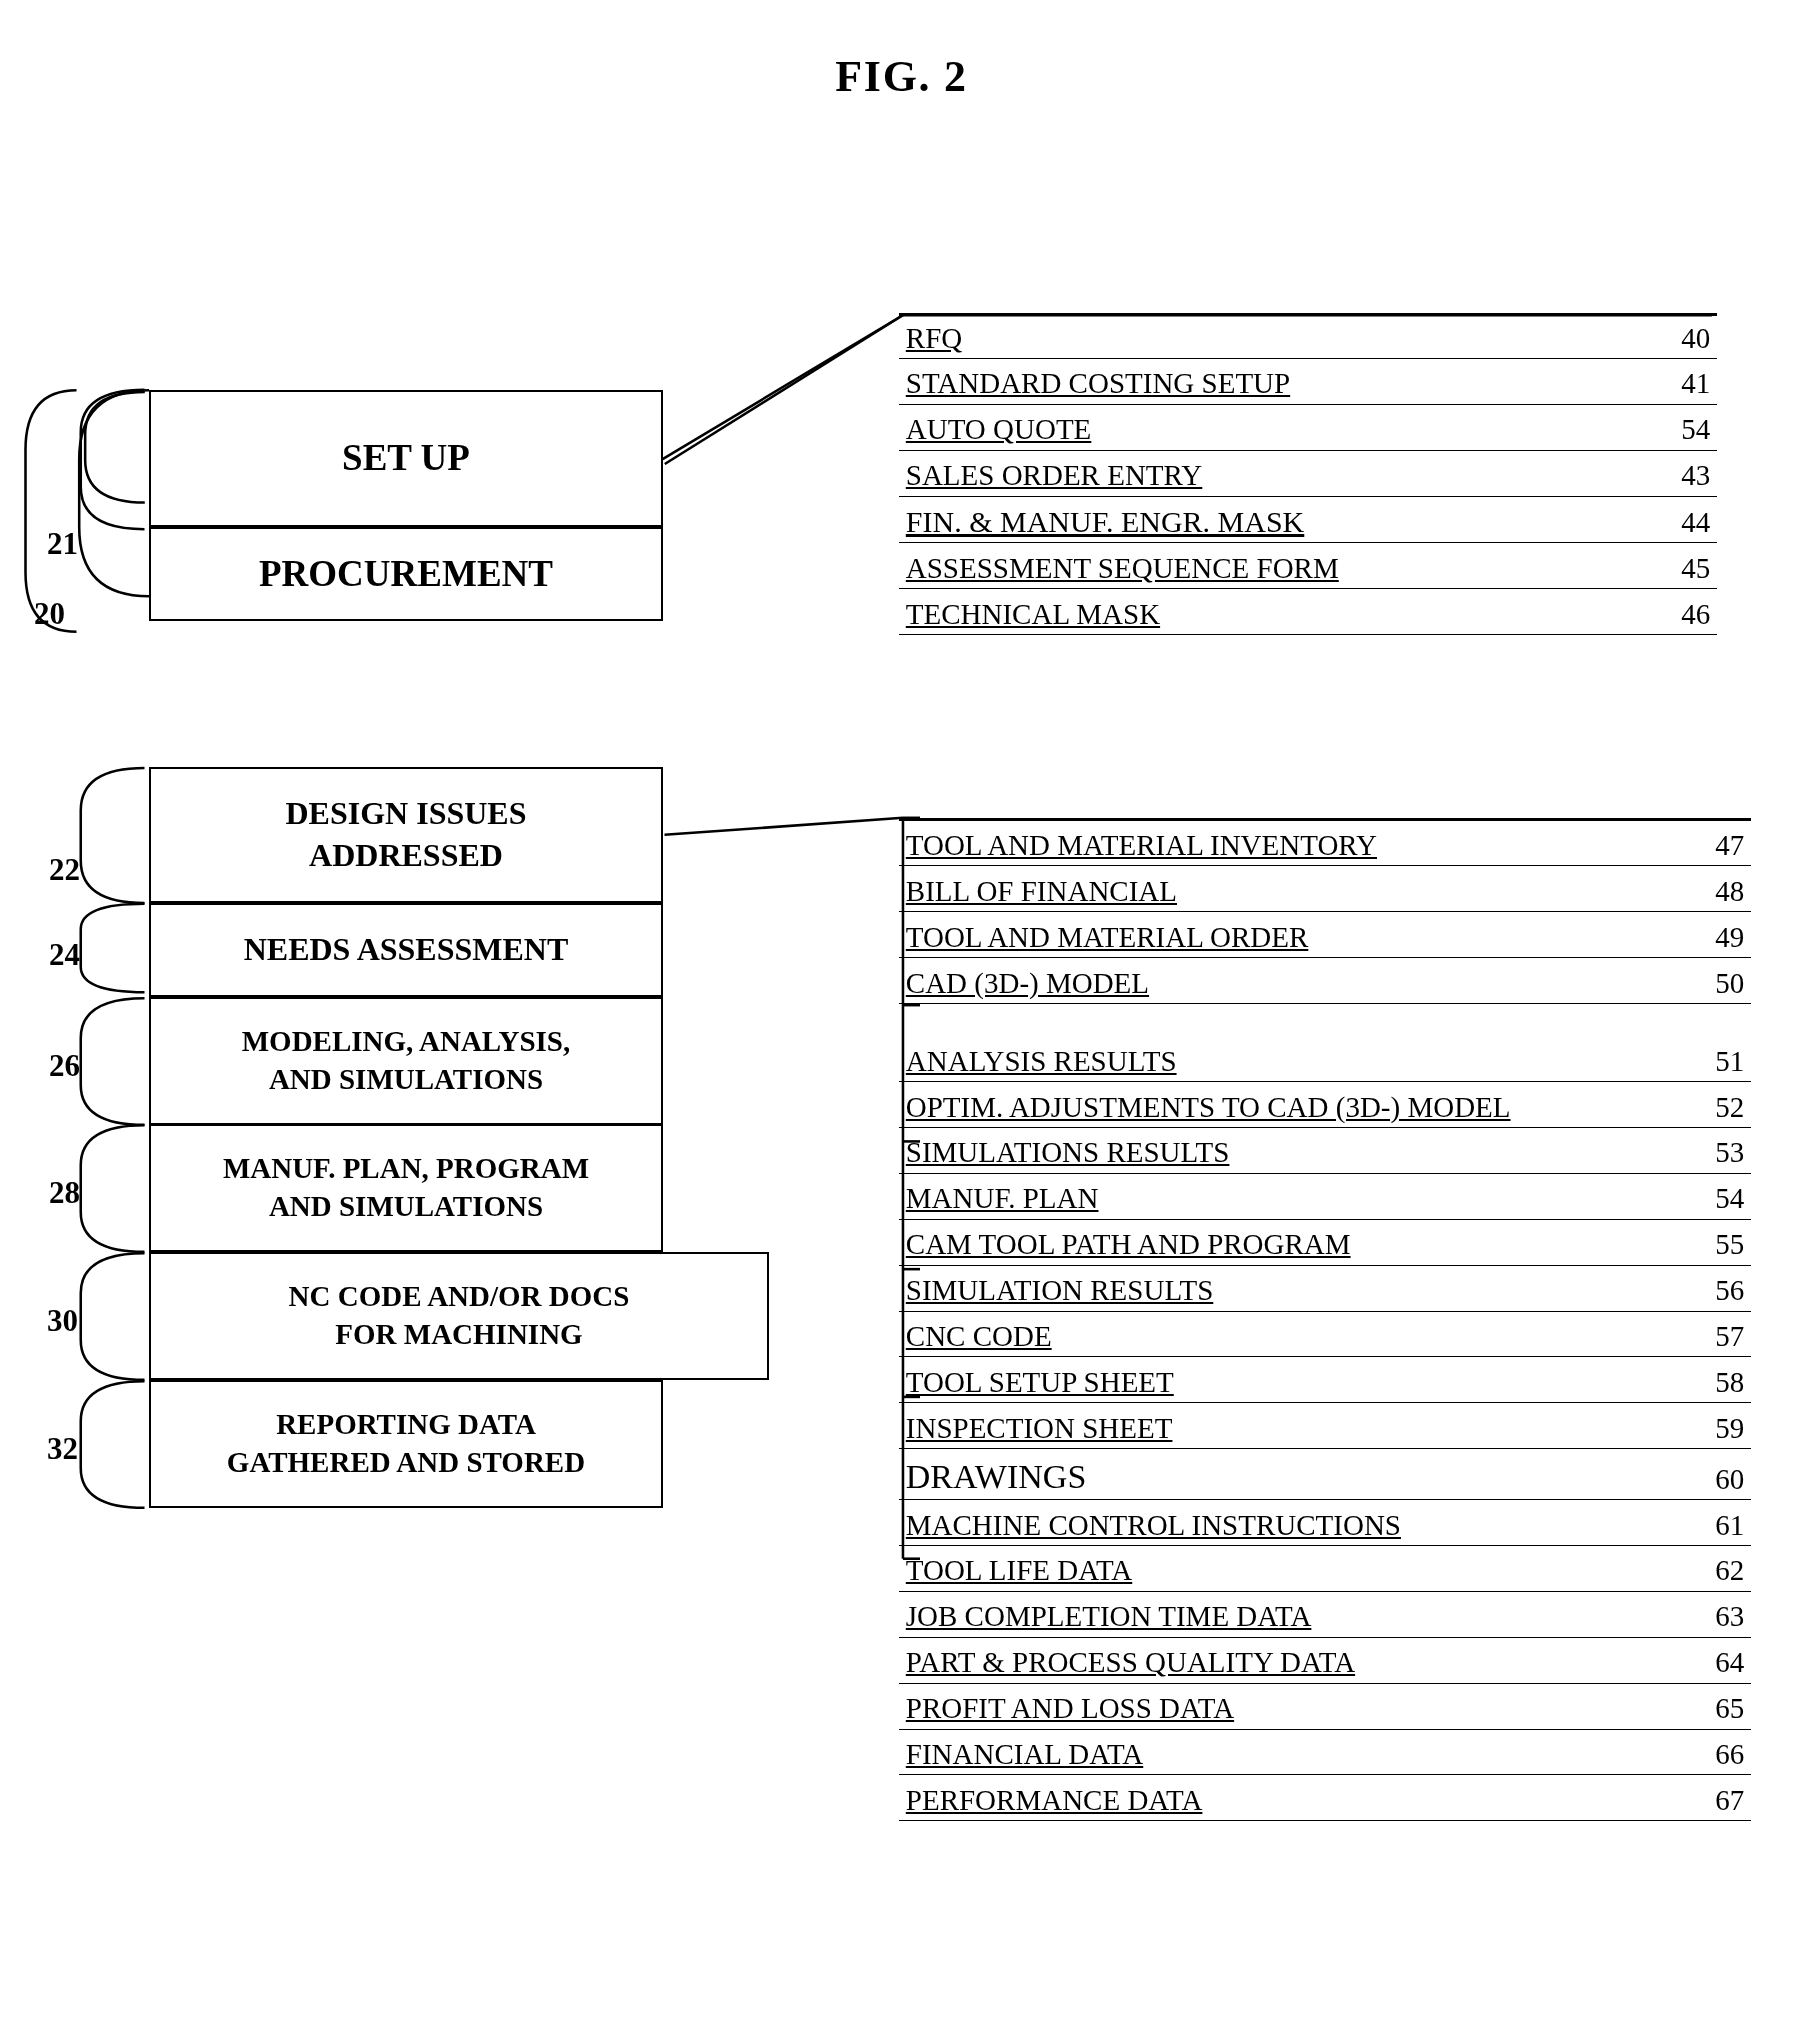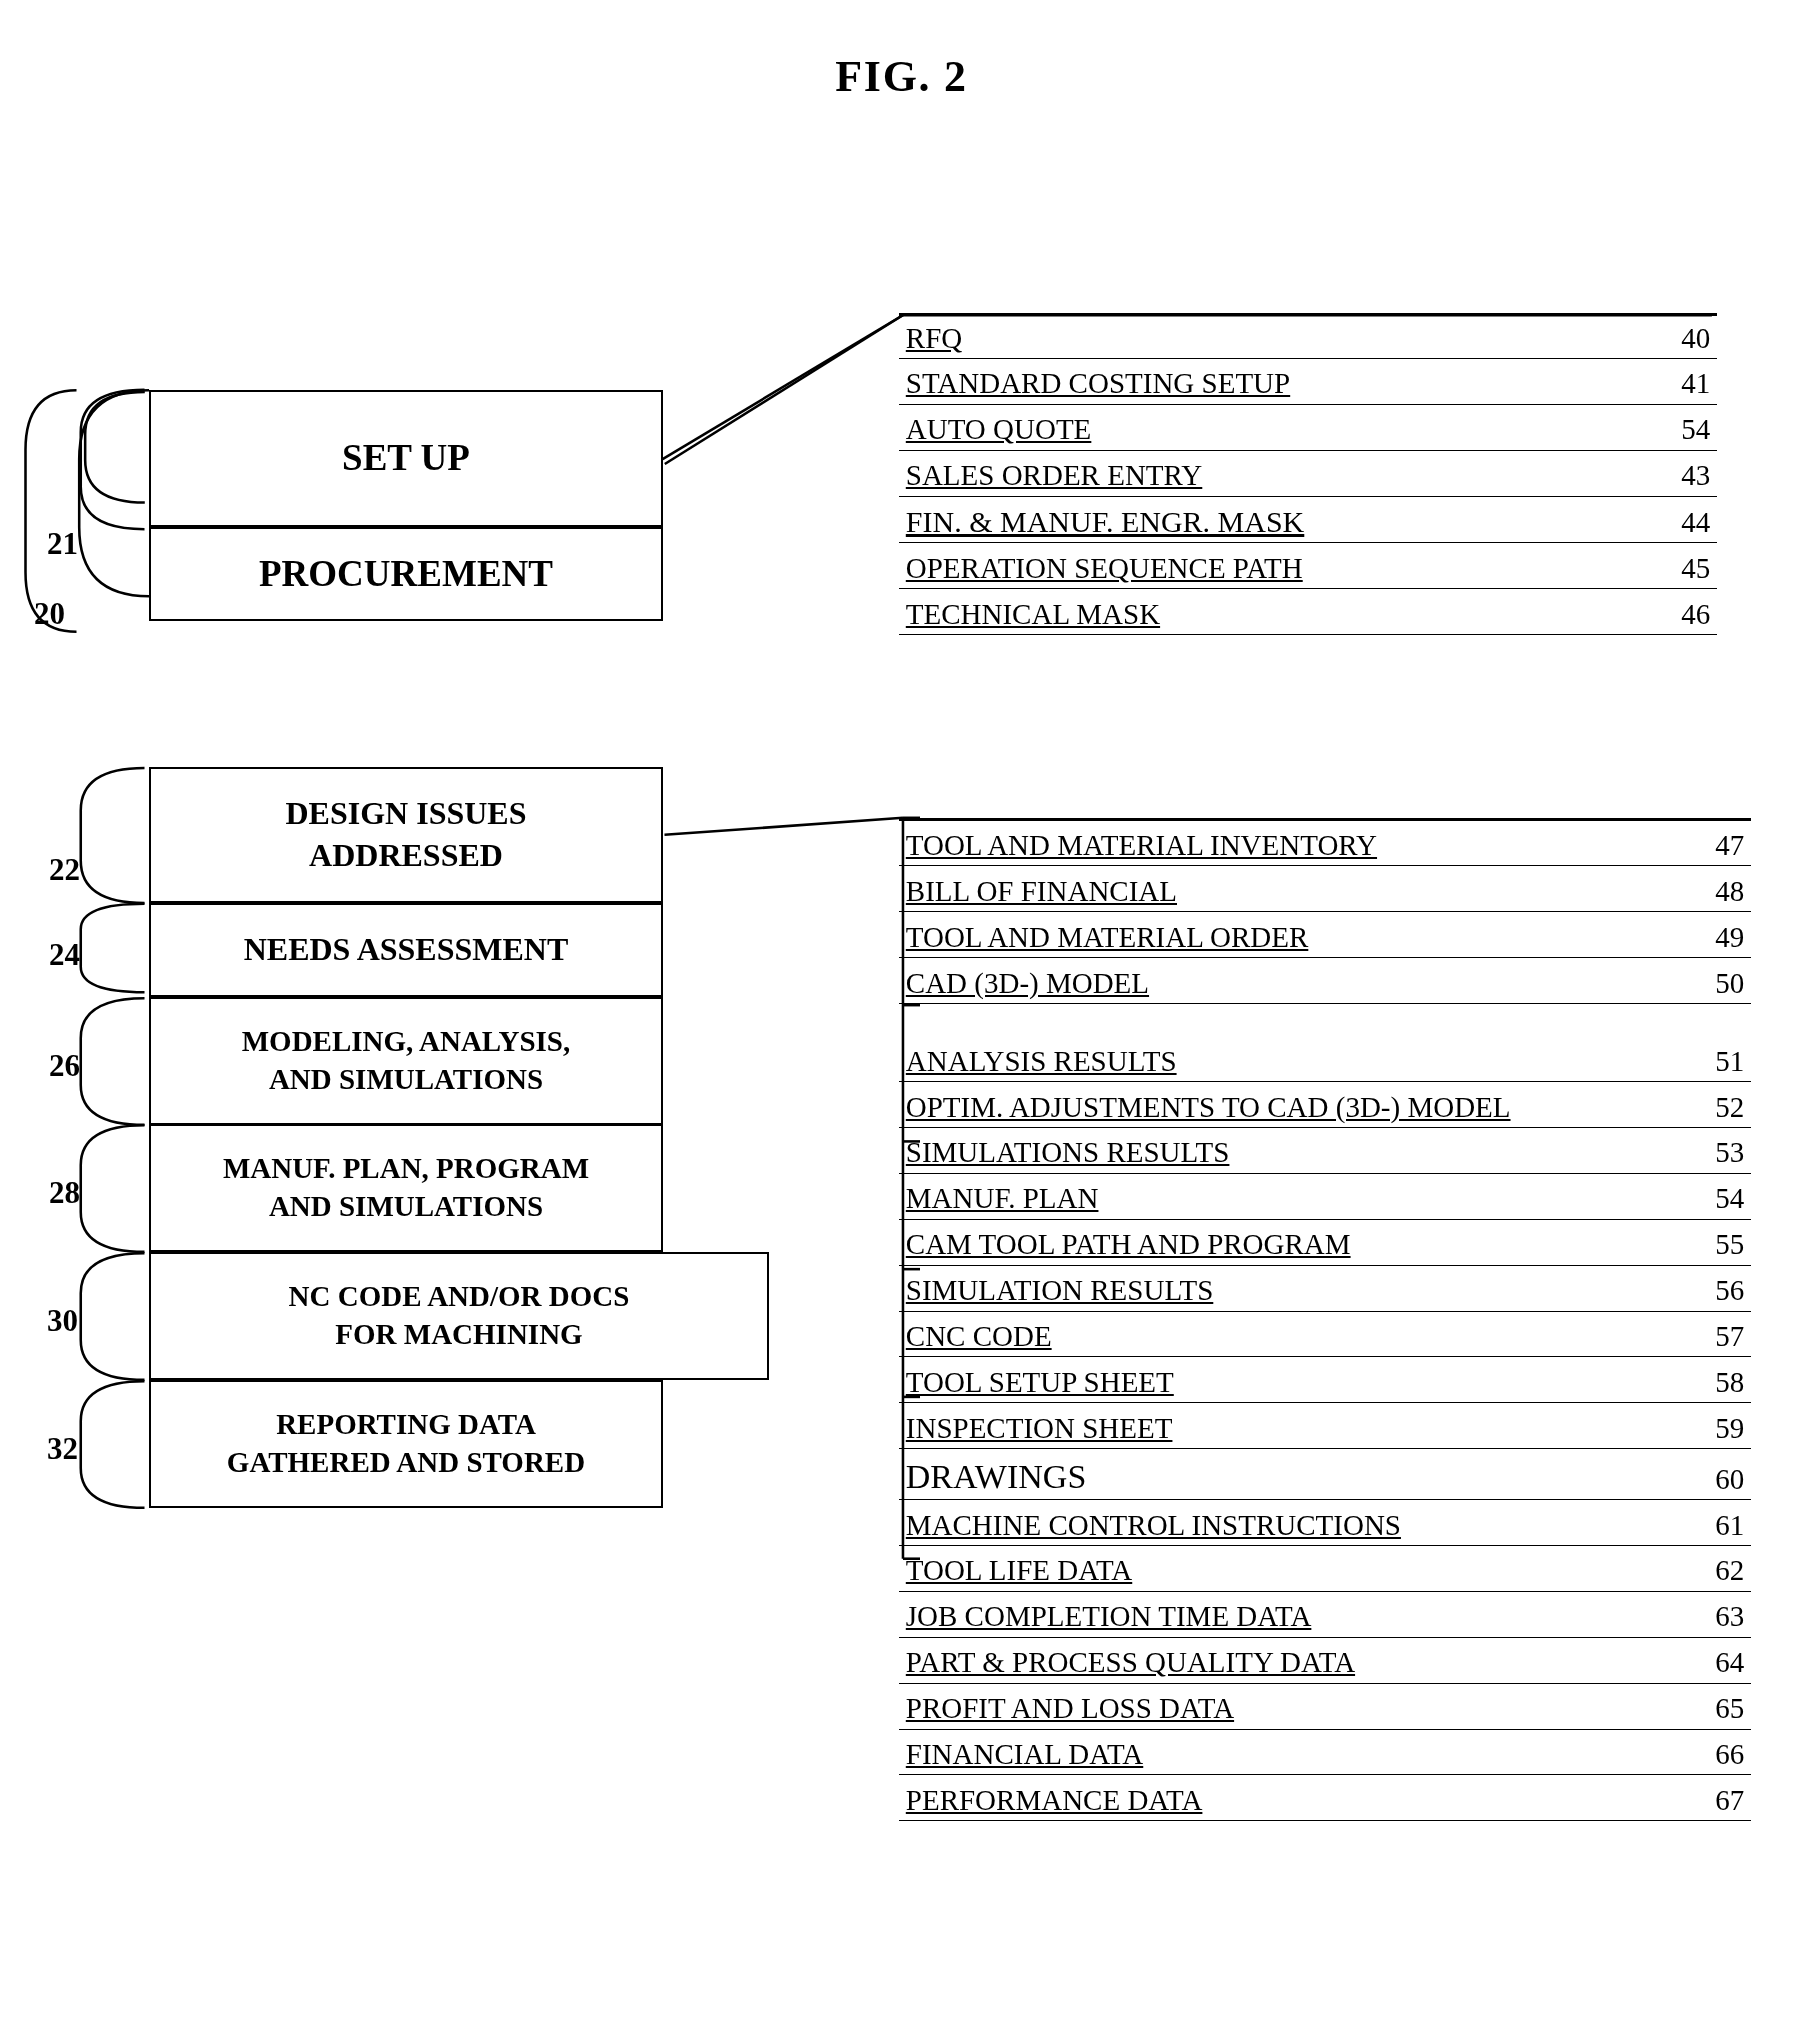--- a/index.html
+++ b/index.html
@@ -105,21 +105,21 @@
     </div>
       <div style="display: flex; align-items: flex-end; border-bottom: 1.7px solid rgb(0, 0, 0); padding: 8.5px 0px 3.4px 6.8px;">
       <span style="flex:1;font-size:29px;text-decoration:underline;">SALES ORDER ENTRY</span>
       <span style="width:68px;text-align:right;font-size:29px;padding-right:6.8px;">43</span>
     </div>
       <div style="display: flex; align-items: flex-end; border-bottom: 1.7px solid rgb(0, 0, 0); padding: 8.5px 0px 3.4px 6.8px;">
       <span style="flex:1;font-size:30px;text-decoration:underline;">FIN. &amp; MANUF. ENGR. MASK</span>
       <span style="width:68px;text-align:right;font-size:29px;padding-right:6.8px;">44</span>
     </div>
       <div style="display: flex; align-items: flex-end; border-bottom: 1.7px solid rgb(0, 0, 0); padding: 8.5px 0px 3.4px 6.8px;">
-      <span style="flex:1;font-size:29px;text-decoration:underline;">OPERATION SEQUENCE PATH</span>
+      <span style="flex:1;font-size:29px;text-decoration:underline;">ASSESSMENT SEQUENCE FORM</span>
       <span style="width:68px;text-align:right;font-size:29px;padding-right:6.8px;">45</span>
     </div>
       <div style="display: flex; border-bottom: 1.7px solid rgb(0, 0, 0); padding: 8.5px 0px 3.4px 6.8px;">
       <span style="flex:1;font-size:29px;text-decoration:underline;">TECHNICAL MASK</span>
       <span style="width:68px;text-align:right;font-size:29px;padding-right:6.8px;">46</span>
     </div>
     </div>
 
   <div class="left-box" style="left:149px;top:767px;width:514px;height:136px;font-size:32px;">
     <span style="white-space:pre-line;">DESIGN ISSUES

